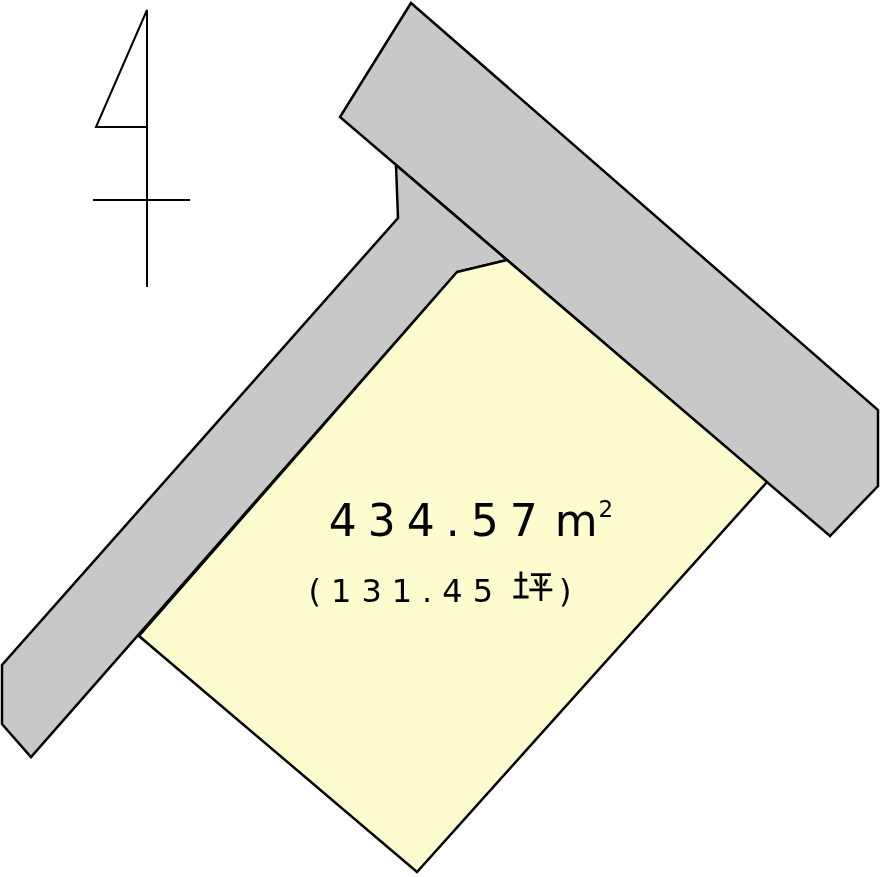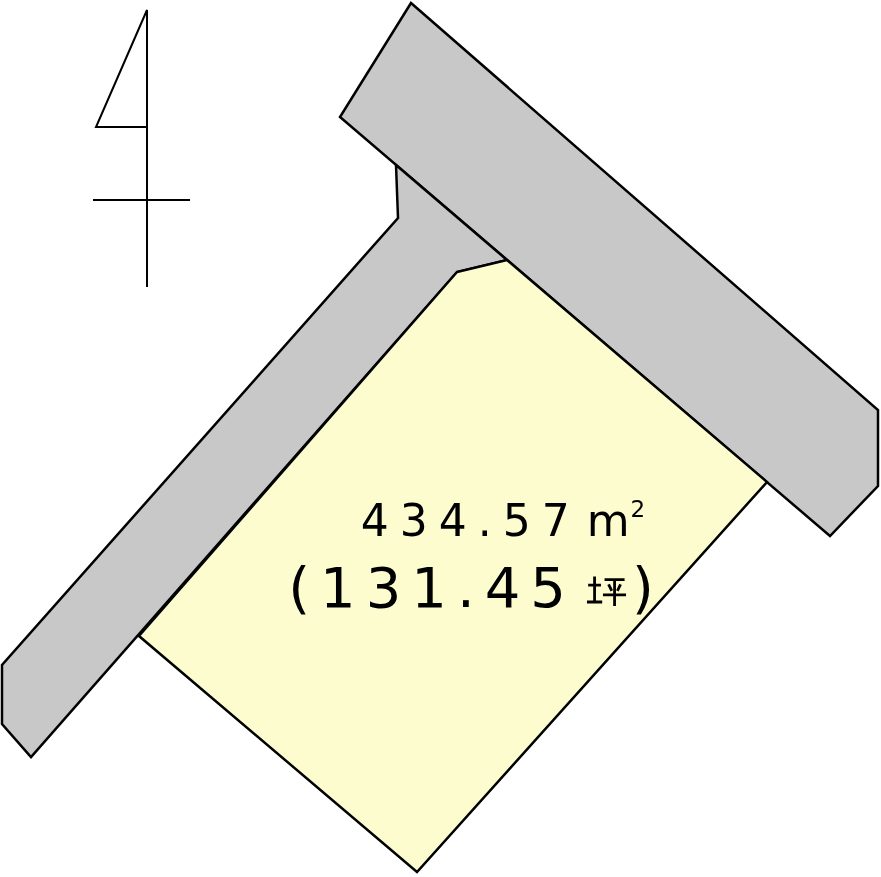--- a/index.html
+++ b/index.html
@@ -27,26 +27,25 @@
     white-space: nowrap;
     color: #000000;
     transform: translateX(-50%);
   }
   .area-line {
     left: 471px;
     top: 487px;
     font-size: 44px;
     line-height: 44px;
     letter-spacing: 11px;
-    margin-left: 32px;
   }
   .tsubo-line {
-    left: 476px;
+    left: 445px;
     top: 565px;
-    font-size: 56px;
+    font-size: 32px;
     line-height: 46px;
     letter-spacing: 10px;
   }
   .unit-base {
     letter-spacing: 0;
     margin-left: 6px;
   }
   .unit-sup {
     font-size: 23px;
     letter-spacing: 0;

